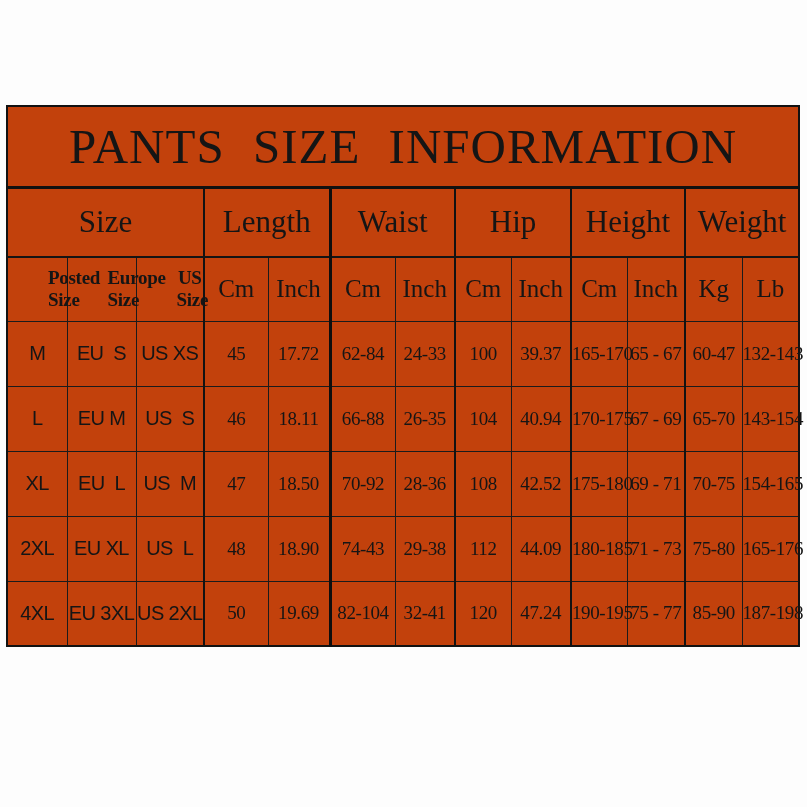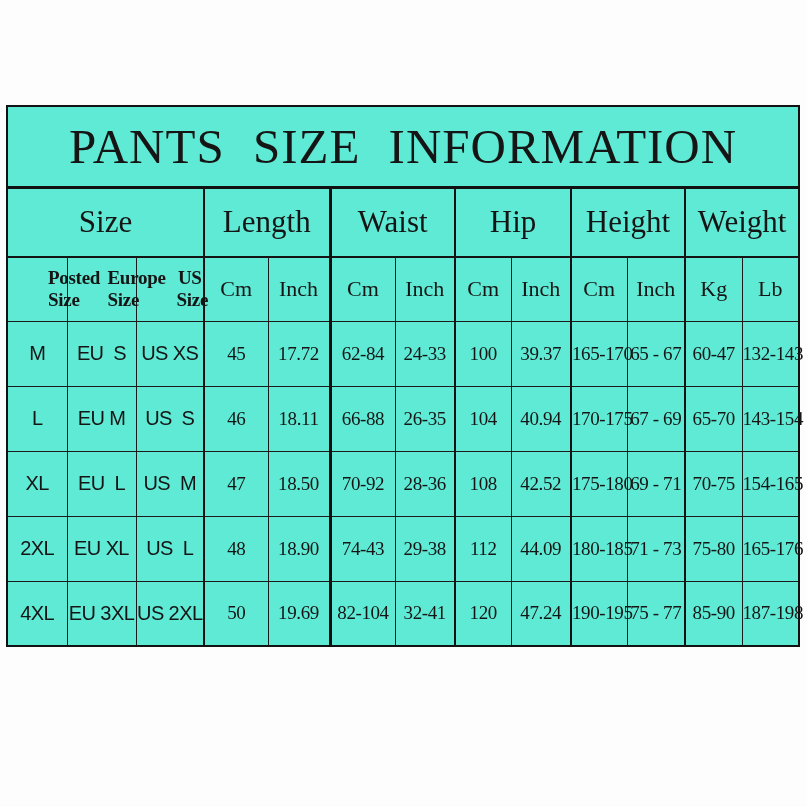--- a/index.html
+++ b/index.html
@@ -15,21 +15,21 @@
     font-family: "Liberation Serif", "DejaVu Serif", serif;
     color: #151515;
   }
   table.size-table {
     position: absolute;
     left: 6px;
     top: 105px;
     width: 793px;
     border-collapse: collapse;
     table-layout: fixed;
-    background: #5eead4;
+    background: #c2410c;
     border: 2.6px solid #121212;
   }
   td {
     border: 1.6px solid #1b1b1b;
     text-align: center;
     vertical-align: middle;
     padding: 0;
     overflow: visible;
   }
   
@@ -52,21 +52,21 @@
     font-weight: 500;
   }
   td.group-cell { font-size: 31px; }
   td.sub-size {
     font-weight: bold;
     font-size: 19px;
     line-height: 1.18;
     letter-spacing: -0.3px;
     padding-left: 40px;
   }
-  td.sub-unit { font-size: 22px; font-family: Liberation Serif, serif; }
+  td.sub-unit { font-size: 25px; font-family: Liberation Serif, serif; }
   td.cell-size {
     font-family: "Liberation Sans", "DejaVu Sans", sans-serif;
     font-size: 20px;
     letter-spacing: -0.6px;
     white-space: pre;
   }
   td.cell-num {
     font-size: 19px;
     letter-spacing: -0.4px;
     white-space: pre;

